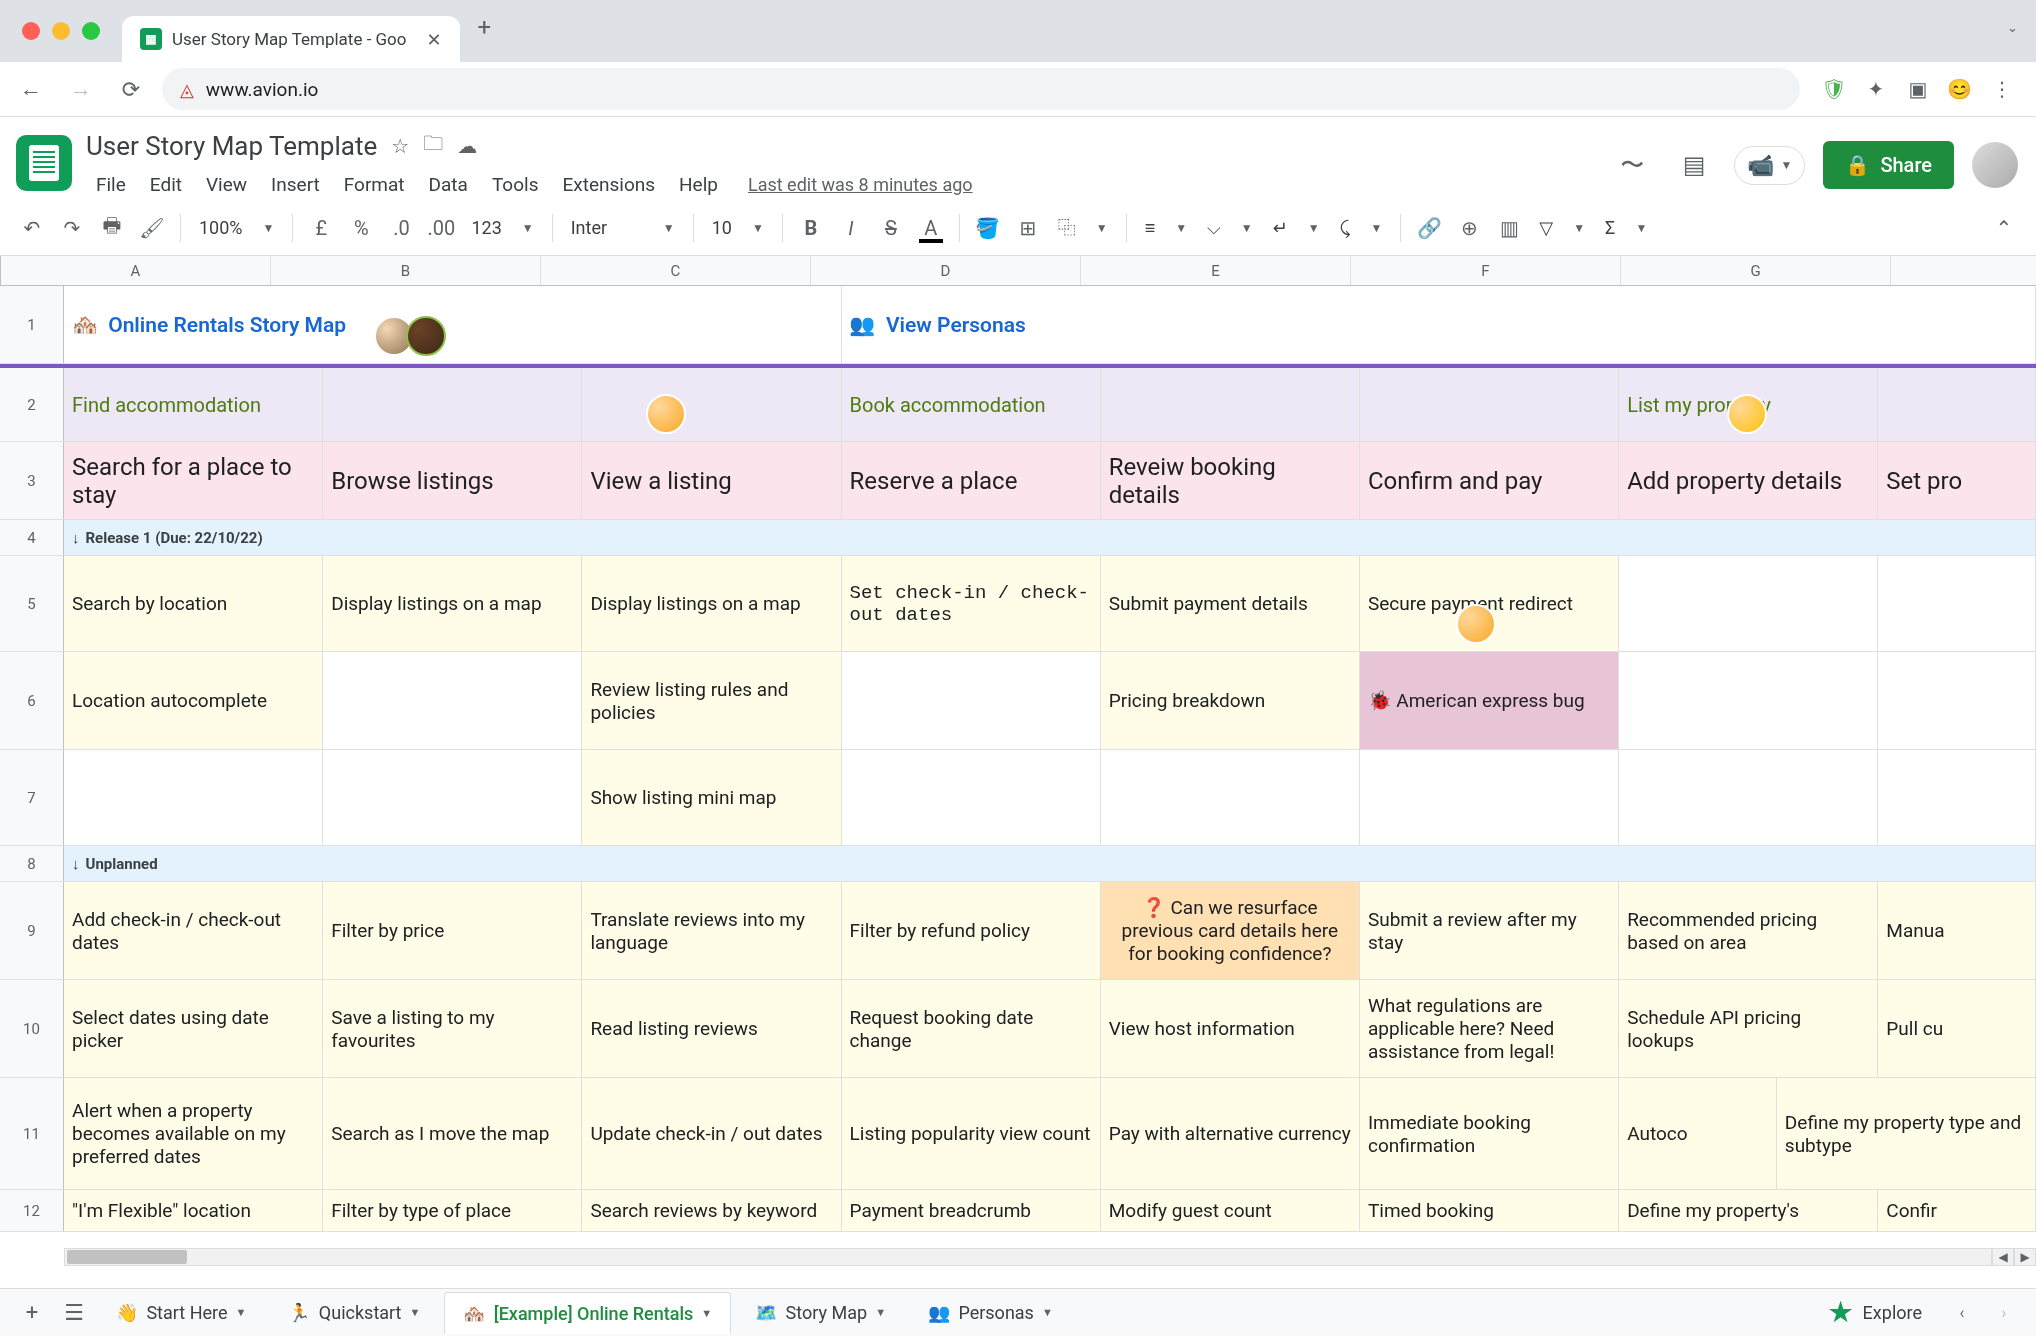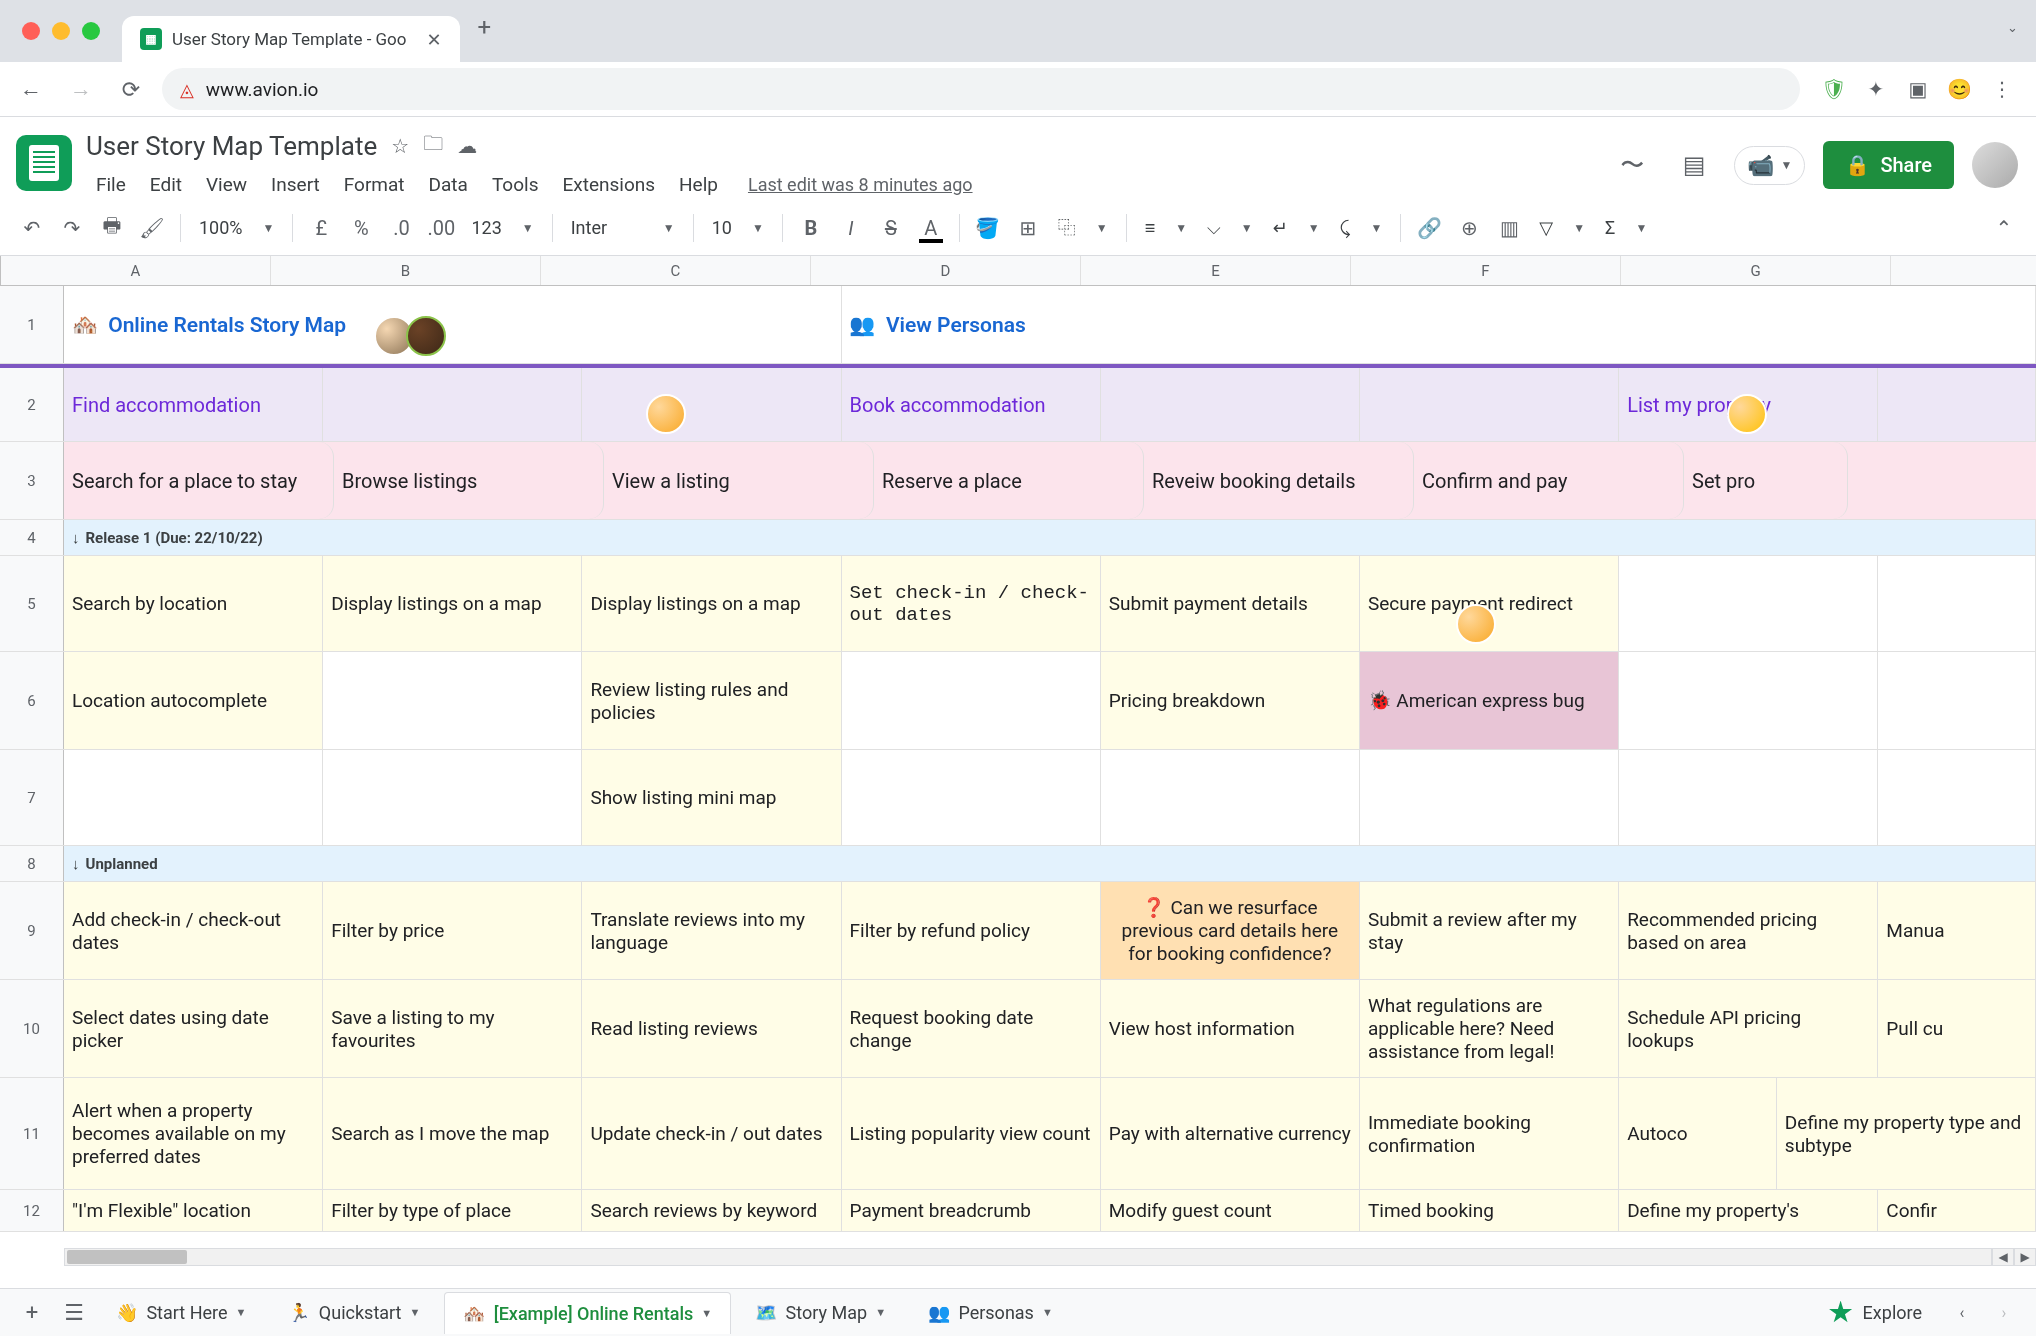--- a/index.html
+++ b/index.html
@@ -59,23 +59,23 @@
 
 .grid-wrap { position:relative; overflow:hidden; height: 980px; }
 .grid { display:flex; flex-direction:column; }
 .grid-row { display:flex; border-bottom:1px solid #e0e0e0; }
 .row-hdr { width:64px; min-width:64px; background:#f8f9fa; border-right:1px solid #c0c0c0; display:flex; align-items:center; justify-content:center; font-size:15px; color:#5f6368; }
 .cell { border-right:1px solid #e0e0e0; padding:6px 8px; font-size:19px; color:#202124; display:flex; align-items:center; overflow:hidden; }
 
 .row-title { height:78px; }
 .title-cell { font-size:21px; font-weight:600; color:#1967d2; gap:10px; }
 .row-activity { height:78px; background:#ede7f6; border-top:4px solid #7e57c2; }
-.row-activity .cell { font-size:20px; color:#6d28d9; }
+.row-activity .cell { font-size:20px; color:#4d7c0f; }
 .row-step { height:78px; background:#fce4ec; }
-.row-step .cell { font-size:20px;border-radius:15px; }
+.row-step .cell { font-size:24px; }
 .row-release { height:36px; }
 .release-hdr { background:#e3f2fd; font-size:15px; font-weight:bold; color:#3c4043; width:100%; padding-left:8px; gap:6px; }
 .card-row .cell { height:100%; align-items:center; }
 .card-cell { background:#fffde7; }
 .card-cell.q { background:#ffe0b2;text-align:center; }
 .card-cell.bug { background:#e8c5d6; }
 
 .persona-badge { width:40px; height:40px; border-radius:50%; border:2px solid #fff; position:absolute; z-index:5; }
 .pb1 { background: radial-gradient(circle at 30% 30%, #f5d7b2, #8b7355); left: 310px; top: 0px; }
 .pb2 { background: radial-gradient(circle at 30% 30%, #6b4226, #3d2817); left: 342px; top: 0px; border-color:#8bc34a; }
@@ -272,20 +272,21 @@
         <div class="cell" style="width: 164px;"></div>
       </div>
       <div class="grid-row row-step" style="height: 78px;">
         <div class="row-hdr">3</div>
         <div class="cell" style="width: 270px;">Search for a place to stay</div>
         <div class="cell" style="width: 270px;">Browse listings</div>
         <div class="cell" style="width: 270px;">View a listing</div>
         <div class="cell" style="width: 270px;">Reserve a place</div>
         <div class="cell" style="width: 270px;">Reveiw booking details</div>
         <div class="cell" style="width: 270px;">Confirm and pay</div>
+        <div class="cell" style="width: 270px;">Add property details</div>
         <div class="cell" style="width: 164px;">Set pro</div>
       </div>
       <div class="grid-row row-release" style="height: 36px;">
         <div class="row-hdr">4</div>
         <div class="cell release-hdr" style="width: 2054px;"><span>↓</span> Release 1 (Due: 22/10/22)</div>
       </div>
       <div class="grid-row card-row" style="height: 96px;">
         <div class="row-hdr">5</div>
         <div class="cell card-cell" style="width: 270px;">Search by location</div>
         <div class="cell card-cell" style="width: 270px;">Display listings on a map</div>

